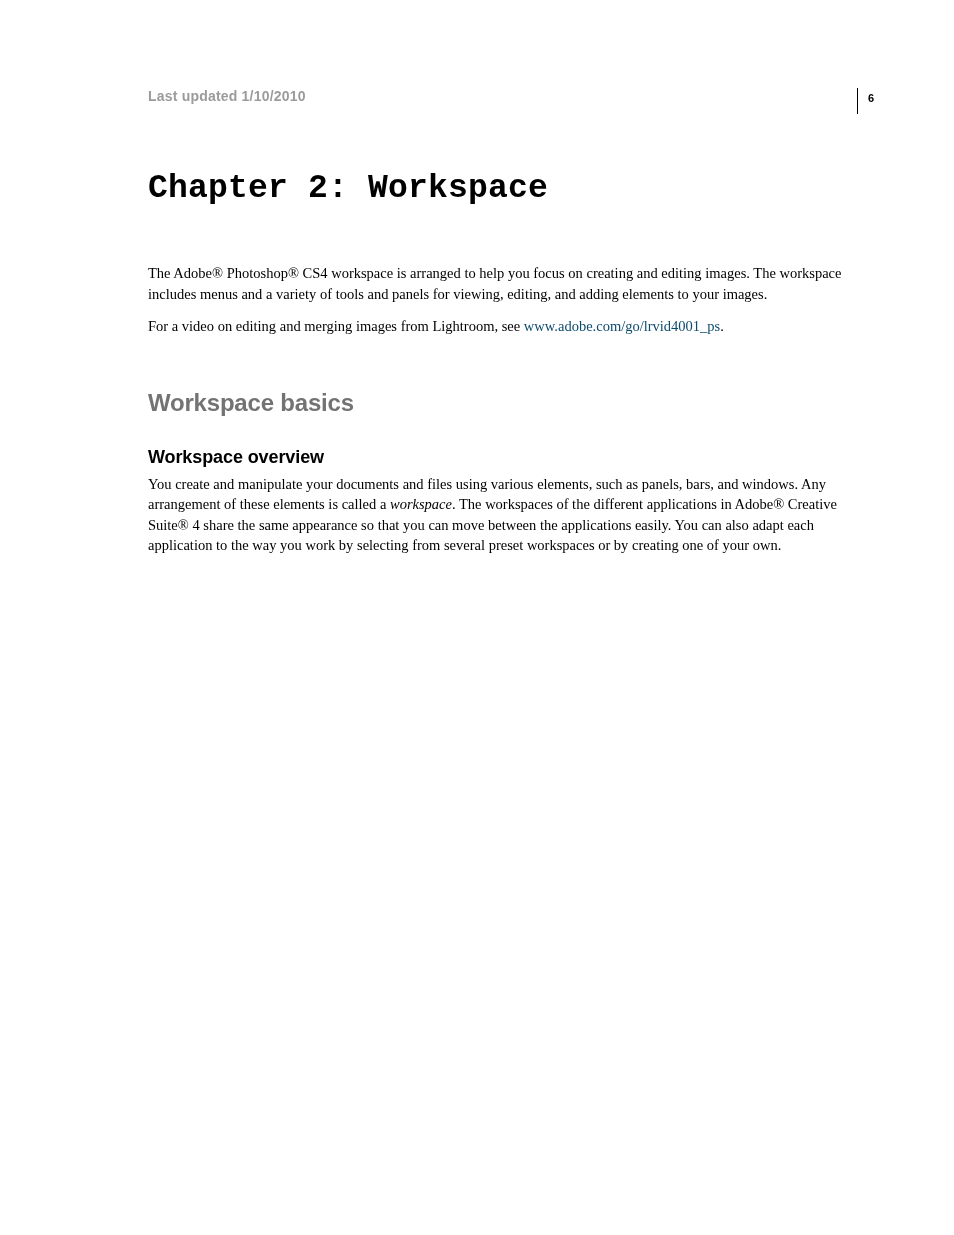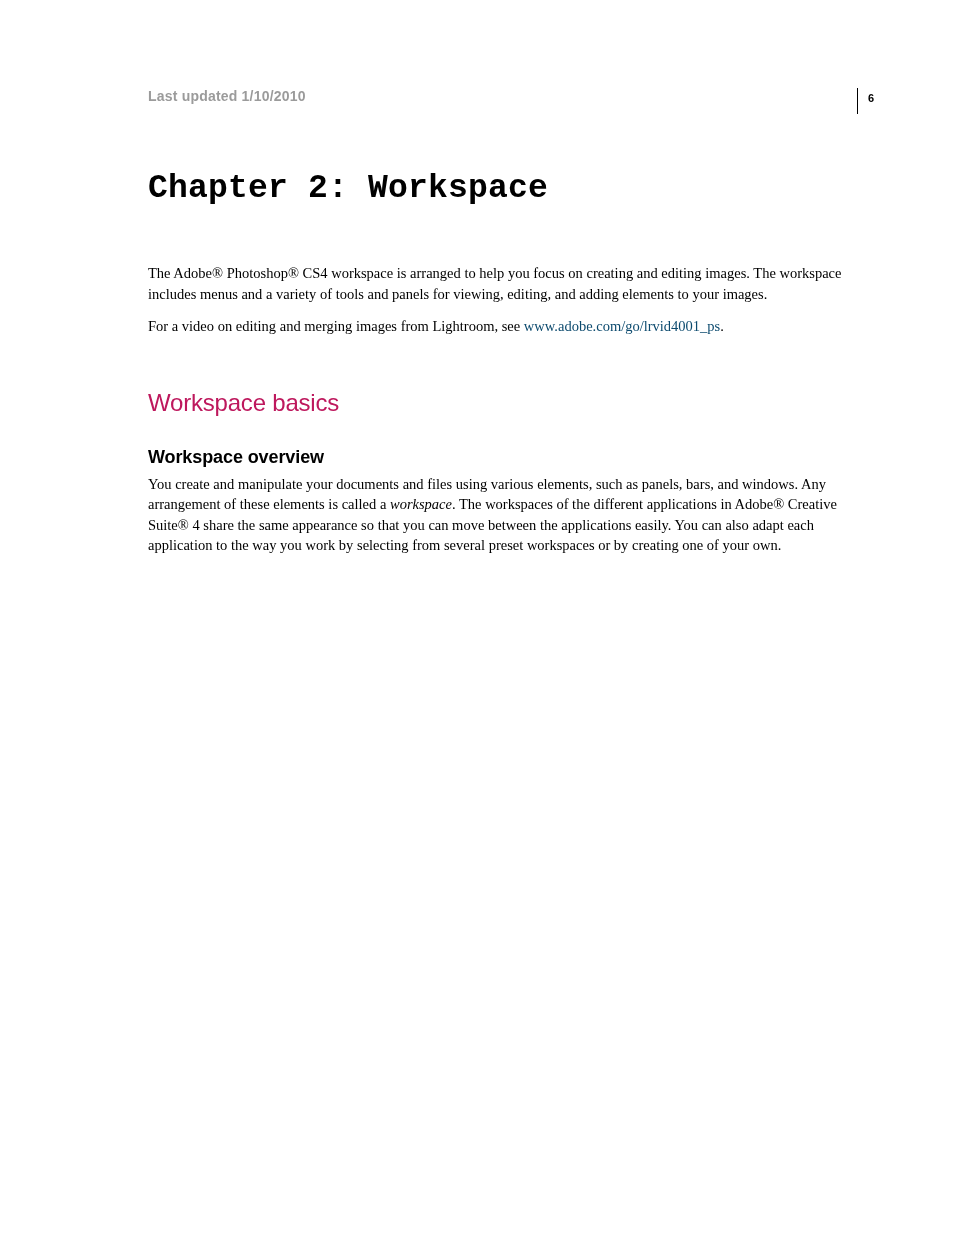--- a/index.html
+++ b/index.html
@@ -53,23 +53,23 @@
     }
     .body-para {
       font-family: 'Minion Pro', Georgia, 'Times New Roman', serif;
       font-size: 14.5px;
       color: #000;
       line-height: 1.42;
       margin-bottom: 12px;
     }
     .section-heading {
       font-family: 'Myriad Pro', Arial, Helvetica, sans-serif;
-      font-weight: normal;
+      font-weight: bold;
       font-size: 24px;
-      color: #be185d;
+      color: #737373;
       margin-top: 52px;
       margin-bottom: 30px;
       letter-spacing: -0.2px;
     }
     .subsection-heading {
       font-family: 'Myriad Pro', Arial, Helvetica, sans-serif;
       font-weight: bold;
       font-size: 18px;
       color: #000;
       margin-bottom: 6px;

